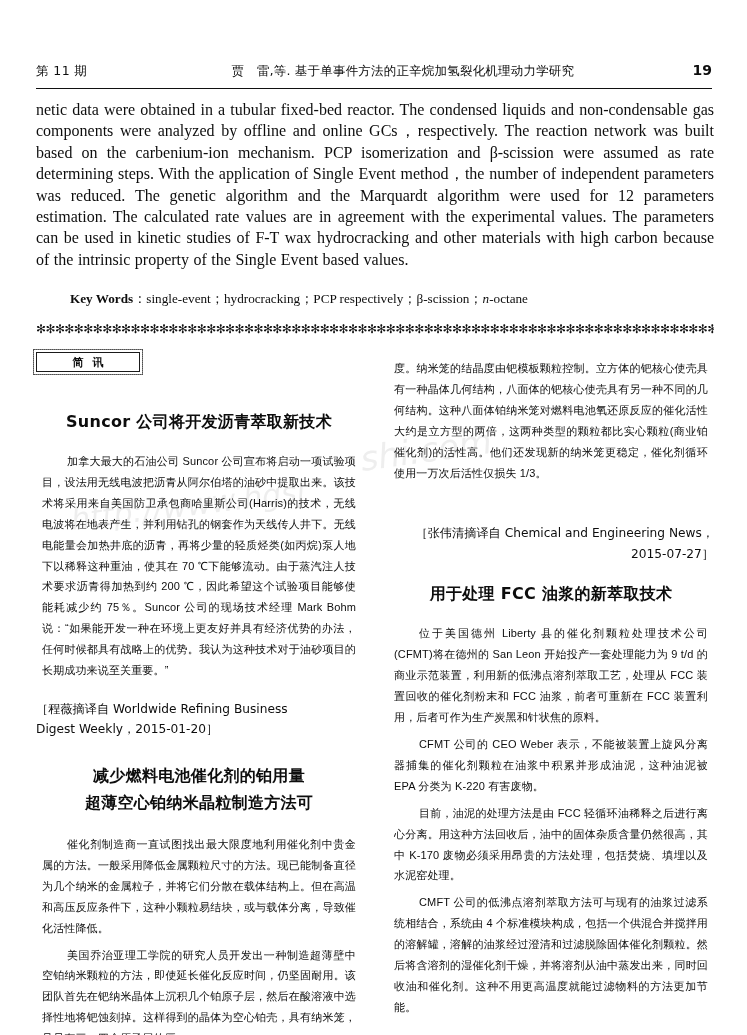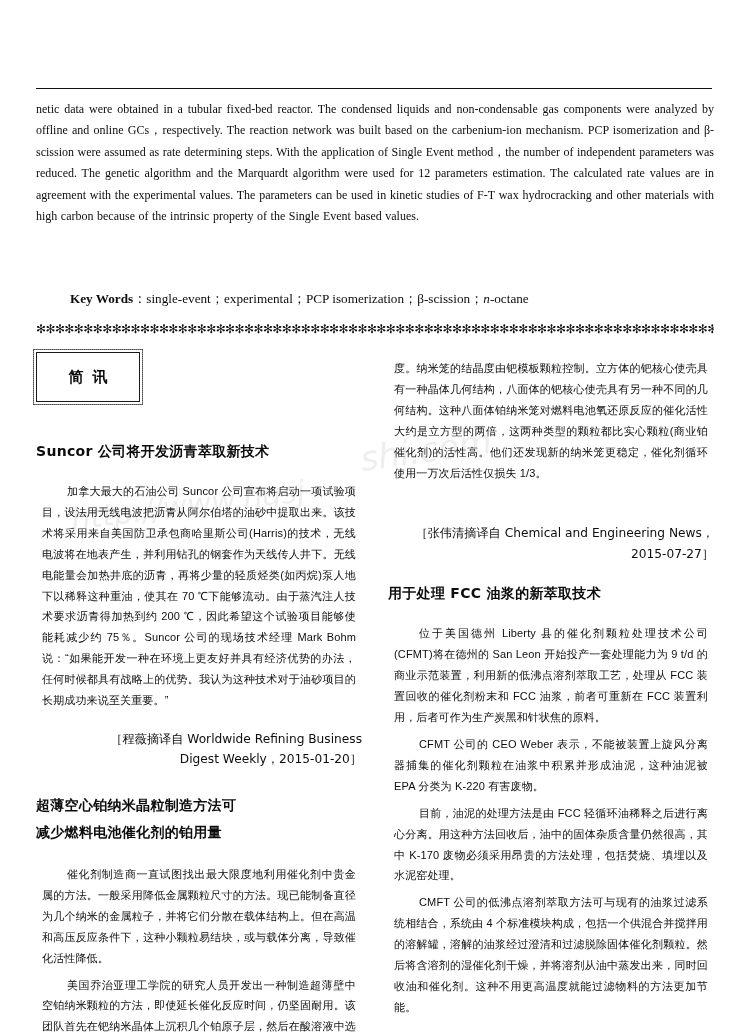--- a/index.html
+++ b/index.html
@@ -64,21 +64,21 @@
 
   
   .abstract {
     position: absolute;
     left: 36px;
     top: 99px;
     width: 678px;
   }
   .abstract p {
     margin: 0;
-    font-size: 12px;
+    font-size: 16px;
     line-height: 21.4px;
     text-align: justify;
     text-align-last: justify;
     word-spacing: .5px;
   }
   .abstract p.last-line-left {
     text-align-last: left;
   }
   .keywords {
     position: absolute;
@@ -128,61 +128,61 @@
     line-height: 20.9px;
     text-align: justify;
     text-align-last: left;
     letter-spacing: .15px;
   }
   .col p.indent { text-indent: 25px; }
 
   
   .jianxun {
     width: 104px;
-    height: 50px;
+    height: 20px;
     box-sizing: border-box;
     border: 1px solid #1a1a1a;
     outline: 1px dotted #444;
     outline-offset: 2px;
     display: flex;
     align-items: center;
     justify-content: center;
     margin-bottom: 36px;
     font-family: "DejaVu Sans", "Liberation Sans", sans-serif;
-    font-size: 15px;
+    font-size: 11px;
     font-weight: bold;
     letter-spacing: 9px;
     text-indent: 9px;
     position: relative;
   }
   .jianxun::before {
     content: "";
     position: absolute;
     left: -4px; right: -4px; top: -4px; bottom: -4px;
     border: 1px solid #555;
     border-radius: 1px;
     opacity: .75;
   }
 
   .art-title {
     font-family: "DejaVu Sans", "Liberation Sans", sans-serif;
     font-weight: bold;
-    font-size: 14px;
+    font-size: 16px;
     line-height: 27px;
+    text-align: center;
     margin: 0 0 16px 0;
     letter-spacing: .3px;
   }
   .art-title.two-line { margin-bottom: 18px; }
   .art-title .l { display: block; }
 
   .source {
     font-family: "DejaVu Sans", "Liberation Sans", sans-serif;
     font-size: 12.2px;
     line-height: 20.5px;
-    text-align: right;
     margin: 18px 0 0 0;
   }
   .source .l { display: block; }
   .source.single { text-align: right; }
   .spacer-16 { height: 16px; }
   .spacer-22 { height: 22px; }
 
   
   .watermark {
     position: absolute;
@@ -213,28 +213,33 @@
   }
 </style>
 </head>
 <body>
 
 <div class="page">
 
   <div class="watermark">http://www.hgsj</div>
   <div class="watermark2">shi.com</div>
 
+  <div class="runhead">
+    <span class="runhead-issue">第 11 期</span>
+    <span class="runhead-title">贾　雷‚等. 基于单事件方法的正辛烷加氢裂化机理动力学研究</span>
+    <span class="runhead-page">19</span>
+  </div>
   <div class="rule-top"></div>
 
   <div class="abstract">
     <p class="last-line-left">netic data were obtained in a tubular fixed-bed reactor. The condensed liquids and non-condensable gas components were analyzed by offline and online GCs，respectively. The reaction network was built based on the carbenium-ion mechanism. PCP isomerization and β-scission were assumed as rate determining steps. With the application of Single Event method，the number of independent parameters was reduced. The genetic algorithm and the Marquardt algorithm were used for 12 parameters estimation. The calculated rate values are in agreement with the experimental values. The parameters can be used in kinetic studies of F-T wax hydrocracking and other materials with high carbon because of the intrinsic property of the Single Event based values.</p>
   </div>
 
   <div class="keywords">
-    <b>Key Words</b><span>：</span><span>single-event；experimental；PCP isomerization；β-scission；</span><span class="kw-italic">n</span><span>-octane</span>
+    <b>Key Words</b><span>：</span><span>single-event；hydrocracking；PCP respectively；β-scission；</span><span class="kw-italic">n</span><span>-octane</span>
   </div>
 
   <div class="stardiv">✻✻✻✻✻✻✻✻✻✻✻✻✻✻✻✻✻✻✻✻✻✻✻✻✻✻✻✻✻✻✻✻✻✻✻✻✻✻✻✻✻✻✻✻✻✻✻✻✻✻✻✻✻✻✻✻✻✻✻✻✻✻✻✻✻✻✻✻✻✻✻✻✻✻✻✻✻✻✻✻✻✻✻✻✻✻✻✻✻✻✻✻</div>
 
   <div class="col col-left">
 
     <div class="jianxun">简讯</div>
 
     <div>
       <div class="art-title">
@@ -244,22 +249,22 @@
       <div class="source">
         <span class="l">［程薇摘译自 Worldwide Refining Business</span>
         <span class="l">Digest Weekly，2015-01-20］</span>
       </div>
     </div>
 
     <div class="spacer-22"></div>
 
     <div>
       <div class="art-title two-line">
+        <span class="l">减少燃料电池催化剂的铂用量</span>
         <span class="l">超薄空心铂纳米晶粒制造方法可</span>
-        <span class="l">减少燃料电池催化剂的铂用量</span>
       </div>
       <p class="indent">催化剂制造商一直试图找出最大限度地利用催化剂中贵金属的方法。一般采用降低金属颗粒尺寸的方法。现已能制备直径为几个纳米的金属粒子，并将它们分散在载体结构上。但在高温和高压反应条件下，这种小颗粒易结块，或与载体分离，导致催化活性降低。</p>
       <p class="indent">美国乔治亚理工学院的研究人员开发出一种制造超薄壁中空铂纳米颗粒的方法，即使延长催化反应时间，仍坚固耐用。该团队首先在钯纳米晶体上沉积几个铂原子层，然后在酸溶液中选择性地将钯蚀刻掉。这样得到的晶体为空心铂壳，具有纳米笼，且只有三、四个原子层的厚</p>
     </div>
 
   </div>
 
   <div class="col col-right">
 
     <div>

